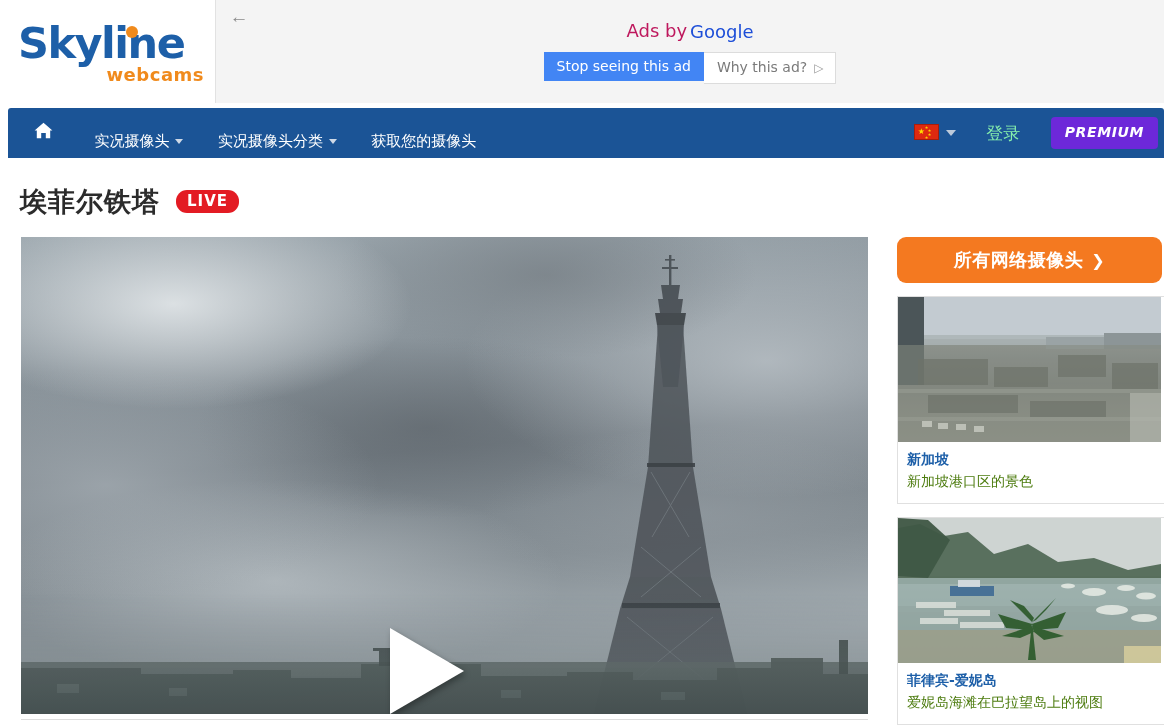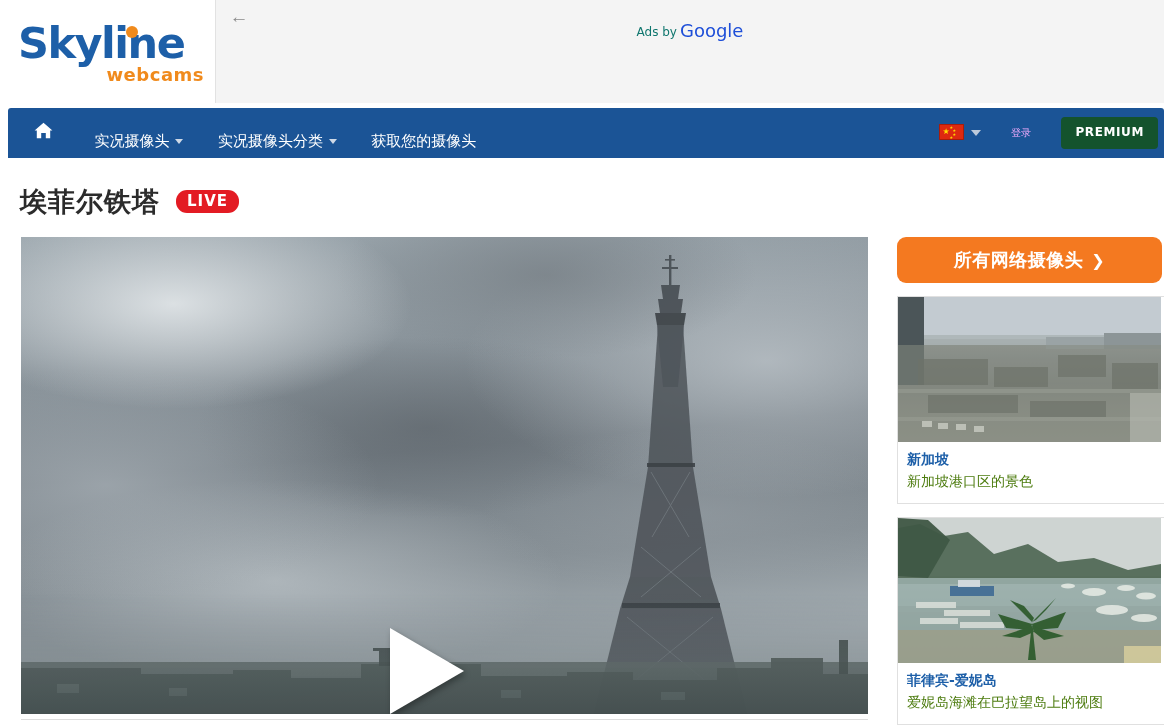--- a/index.html
+++ b/index.html
@@ -31,21 +31,21 @@
   }
   .adbox {
     position:absolute; left:215px; top:0; width:949px; height:103px;
     background:#f4f4f4; border-left:1px solid #e2e2e2;
   }
   .back-arrow {
     position:absolute; left:12px; top:6px; width:22px; height:22px;
     color:#8a8a8a; font-size:19px; line-height:22px; text-align:center;
   }
   .ads-by { position:absolute; left:0; right:0; top:20px; text-align:center; }
-  .ads-by .lbl { font-size:12px; color:#0f766e; font-family:"DejaVu Sans",sans-serif;margin-top:36px; }
+  .ads-by .lbl { font-size:18px; color:#be185d; font-family:"DejaVu Sans",sans-serif;margin-top:36px; }
   .ads-by .goog {
     font-size:18px; color:#1d4ed8; font-family:"DejaVu Sans",sans-serif;
     vertical-align:-1px; margin-left:3px;
   }
   .adbtns { position:absolute; left:0; right:0; top:52px; text-align:center; font-size:0; }
   .btn-stop {
     display:inline-block; background:#4285f4; color:#fff;
     font-size:14px; padding:7px 13px 8px 13px; line-height:14px;
     font-family:"DejaVu Sans",sans-serif; vertical-align:top;
   }
@@ -87,30 +87,31 @@
   .flag .s2 { position:absolute; left:10px; top:1px; color:#ffde00; font-size:4px; line-height:4px; }
   .flag .s3 { position:absolute; left:13px; top:4px; color:#ffde00; font-size:4px; line-height:4px; }
   .flag .s4 { position:absolute; left:13px; top:8px; color:#ffde00; font-size:4px; line-height:4px; }
   .flag .s5 { position:absolute; left:10px; top:11px; color:#ffde00; font-size:4px; line-height:4px; }
   .flag-caret {
     display:inline-block; margin-left:7px; width:0; height:0;
     border-left:5px solid transparent; border-right:5px solid transparent;
     border-top:6px solid #bdcadb; vertical-align:2px;
   }
   .nav-login {
-    display:inline-block; height:50px; line-height:50px; color:#f0abfc;
-    font-size:10px; padding:0 16px; vertical-align:top; cursor:pointer;
+    display:inline-block; height:50px; line-height:50px; color:#86efac;
+    font-size:17px; padding:0 16px; vertical-align:top; cursor:pointer;
     font-family:"DejaVu Sans", sans-serif;
   }
   .btn-premium {
-    display:inline-block; margin:9px 6px 0 10px; background:#14532d;
-    color:#fff; font-size:12px; font-weight:bold; letter-spacing:0.6px;
+    display:inline-block; margin:9px 6px 0 10px; background:#6d28d9;
+    color:#fff; font-size:14px; font-weight:bold; letter-spacing:0.6px;
     padding:8px 14px 9px 14px; line-height:15px; border-radius:4px;
     vertical-align:top; cursor:pointer;
     font-family:"DejaVu Sans", sans-serif;
+    font-style:italic;
   }
 
   
   .title-row { position:absolute; left:20px; top:185px; height:34px; }
   .page-title {
     display:inline-block; font-size:27px; font-weight:bold; color:#2b2b2b;
     line-height:34px; vertical-align:top; letter-spacing:1px;
     font-family:"DejaVu Sans", sans-serif;
   }
   .live-badge {
@@ -206,20 +207,23 @@
     <div class="logo">
       <div class="sky">Skyline</div>
       <div class="dot"></div>
       <div class="webcams">webcams</div>
     </div>
 
     <div class="adbox">
       <div class="back-arrow">←</div>
       <div class="ads-by">
         <span class="lbl">Ads by</span><span class="goog">Google</span>
+      </div>
+      <div class="adbtns">
+        <span class="btn-stop">Stop seeing this ad</span><span class="btn-why"><span>Why this ad?</span><span class="tri">▷</span></span>
       </div>
     </div>
   </div>
 
   <div class="navbar">
     <div class="nav-left">
       <span class="nav-item home">
         <svg width="19" height="17" viewBox="0 0 19 17">
           <path d="M9.5 0.8 L18.4 8.4 L16.2 8.4 L16.2 16.2 L11.8 16.2 L11.8 11.0 L7.2 11.0 L7.2 16.2 L2.8 16.2 L2.8 8.4 L0.6 8.4 Z" fill="#ffffff"></path>
         </svg>

